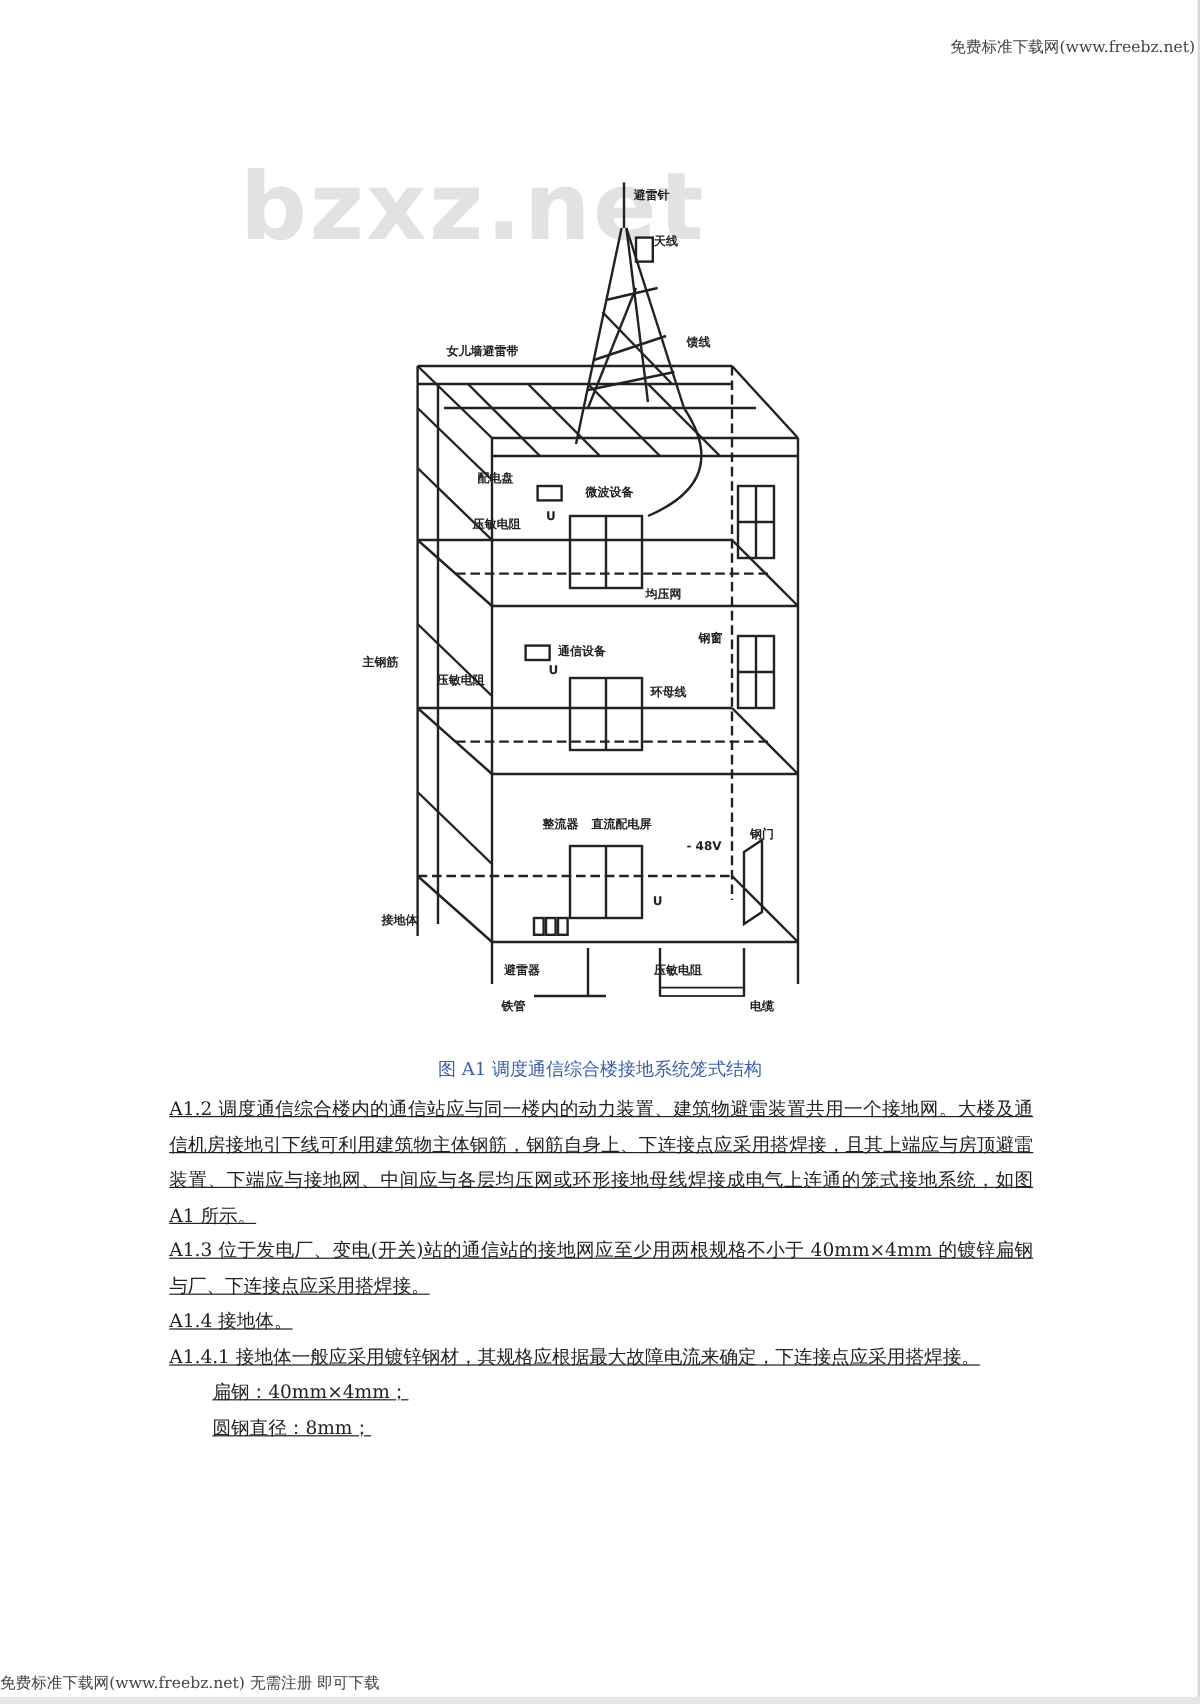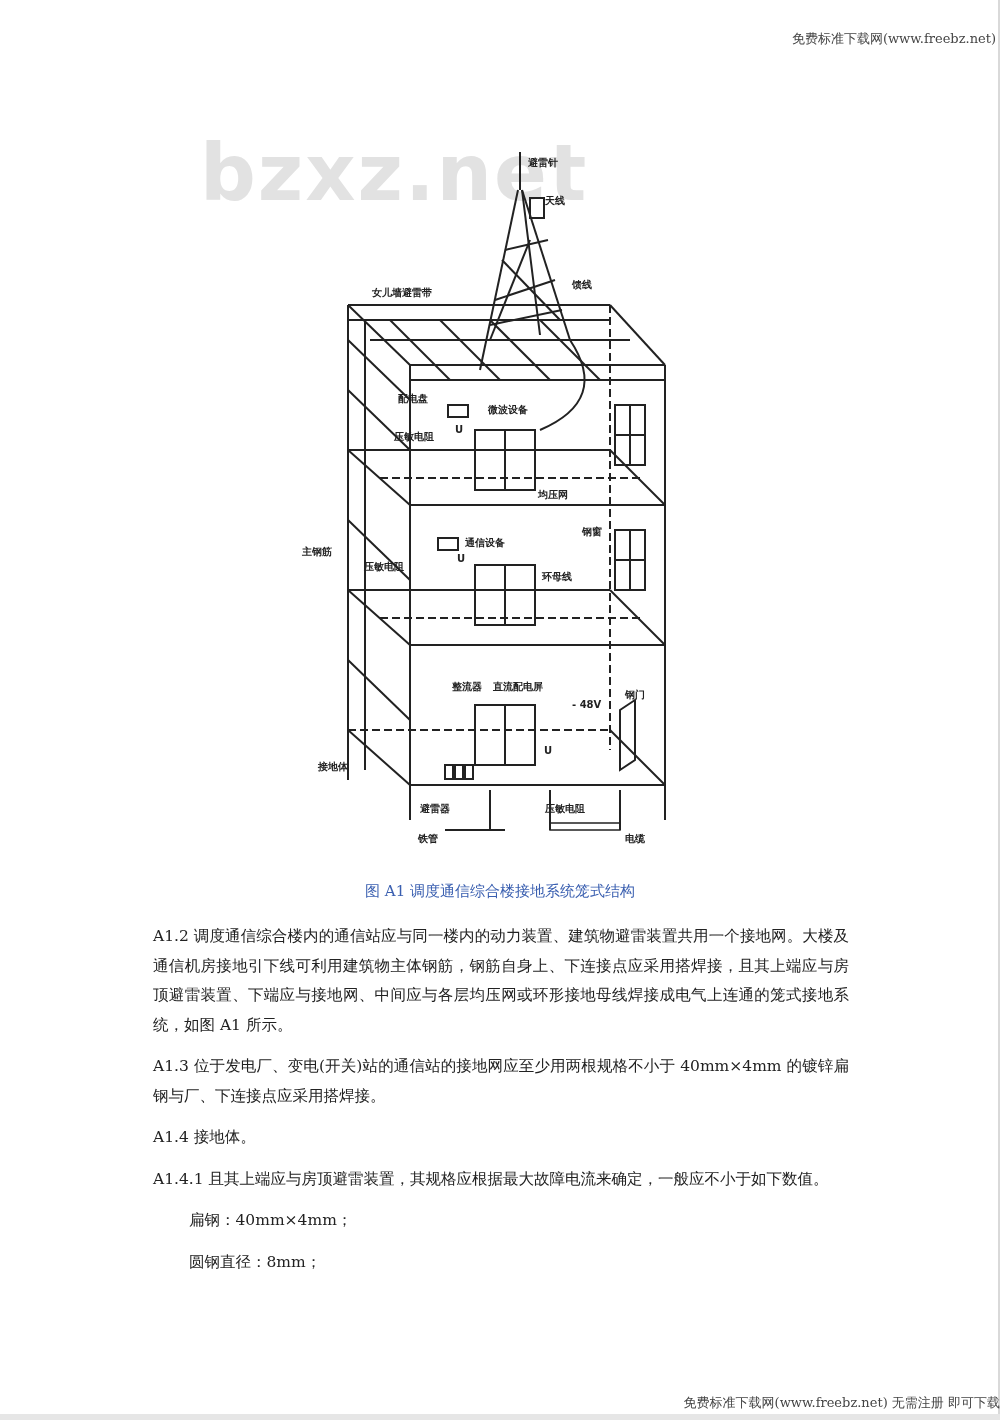--- a/index.html
+++ b/index.html
@@ -21,24 +21,24 @@
   .lbl { font-family:"DejaVu Sans","Liberation Sans",sans-serif; font-size:10px; font-weight:bold; fill:#222; }
   .caption {
     position:absolute; top:882px; left:0; width:1000px; text-align:center;
     font-size:15px; color:#3a5fb0; font-family:"DejaVu Serif","Liberation Serif",serif;
   }
   .body-text {
     position:absolute; left:141px; top:910px; width:720px;
     font-size:15.5px; line-height:29.5px; color:#222;
     text-align:justify;
   }
-  .body-text p { margin:12px; }
+  .body-text p { margin:0;text-decoration:underline; }
   .indent { padding-left:36px; }
   .footer {
-    position:absolute; top:1394px; left:0; width:1000px; text-align:right;
+    position:absolute; top:1394px; left:0; width:1000px; text-align:left;
     font-size:13px; color:#444;
   }
   .footer-bar { position:absolute; left:0; bottom:0; width:1000px; height:6px; background:#e6e6e6; }
 </style>
 </head>
 <body>
 
 <div class="header-site">免费标准下载网(www.freebz.net)</div>
 <div class="right-edge"></div>
 <div class="watermark">bzxz.net</div>
@@ -159,19 +159,19 @@
     <text class="lbl" x="335" y="702">电缆</text>
   </svg>
 </div>
 
 <div class="caption">图  A1  调度通信综合楼接地系统笼式结构</div>
 
 <div class="body-text">
   <p>A1.2  调度通信综合楼内的通信站应与同一楼内的动力装置、建筑物避雷装置共用一个接地网。大楼及通信机房接地引下线可利用建筑物主体钢筋，钢筋自身上、下连接点应采用搭焊接，且其上端应与房顶避雷装置、下端应与接地网、中间应与各层均压网或环形接地母线焊接成电气上连通的笼式接地系统，如图  A1 所示。</p>
   <p>A1.3  位于发电厂、变电(开关)站的通信站的接地网应至少用两根规格不小于  40mm×4mm 的镀锌扁钢与厂、下连接点应采用搭焊接。</p>
   <p>A1.4  接地体。</p>
-  <p>A1.4.1  且其上端应与房顶避雷装置，其规格应根据最大故障电流来确定，一般应不小于如下数值。</p>
+  <p>A1.4.1  接地体一般应采用镀锌钢材，其规格应根据最大故障电流来确定，下连接点应采用搭焊接。</p>
   <p class="indent">扁钢：40mm×4mm；</p>
   <p class="indent">圆钢直径：8mm；</p>
 </div>
 
 <div class="footer">免费标准下载网(www.freebz.net) 无需注册 即可下载</div>
 <div class="footer-bar"></div>
 
 </body></html>

